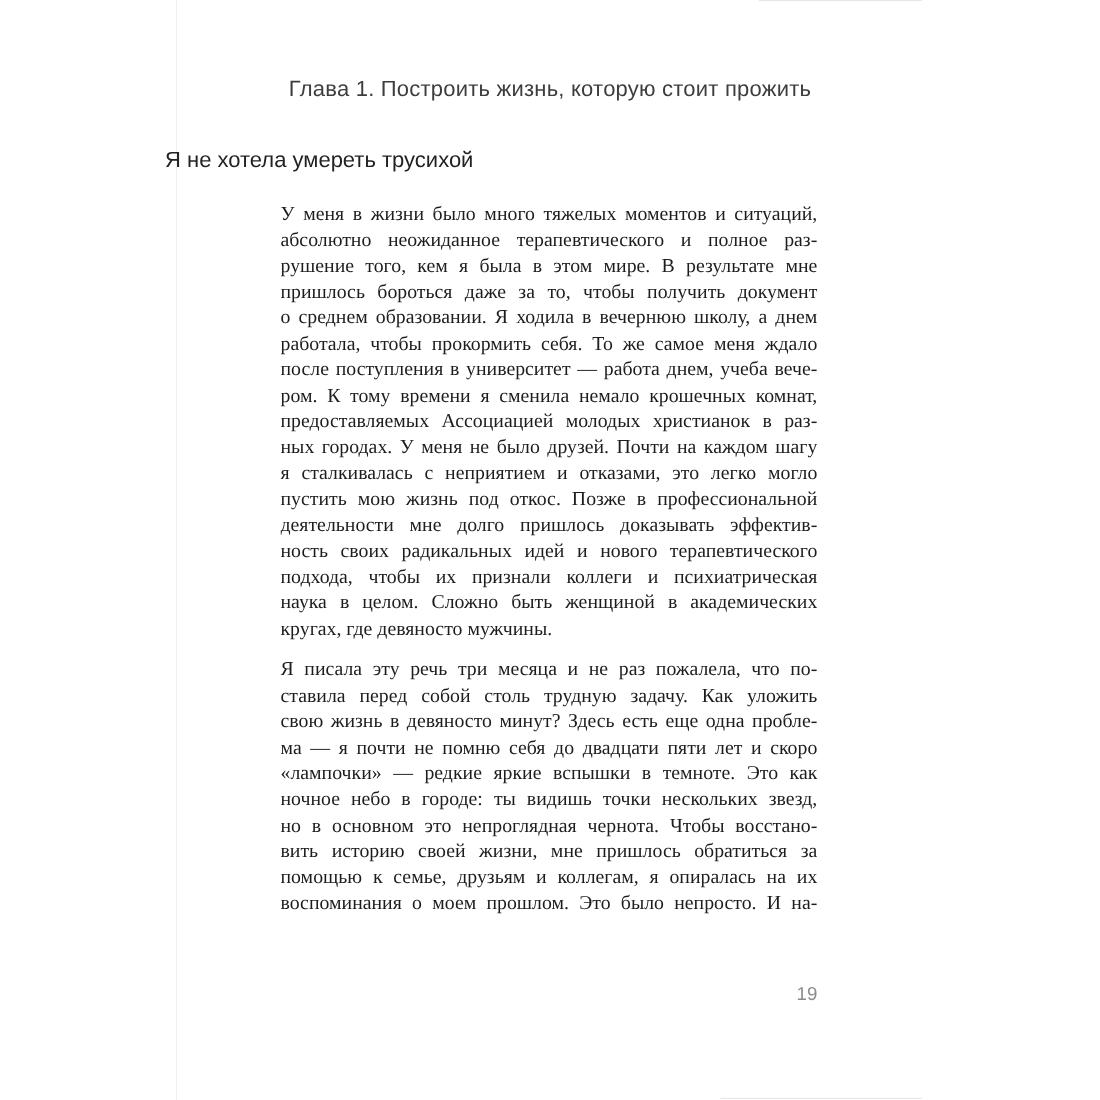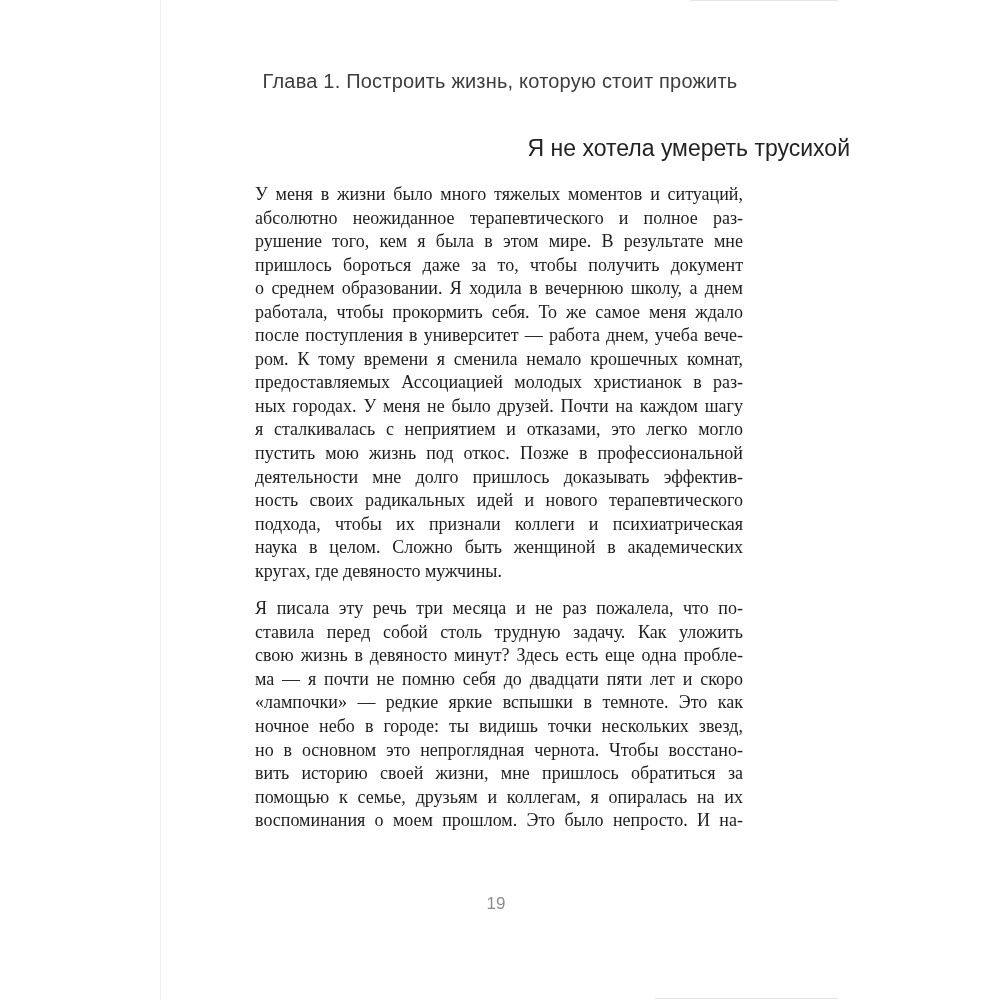--- a/index.html
+++ b/index.html
@@ -17,40 +17,40 @@
 
   .running-head {
     position: absolute; top: 70px; left: 150px; width: 700px;
     text-align: center;
     font-family: "Liberation Sans", sans-serif;
     font-size: 20px; letter-spacing: 0.2px;
     color: #3d3d3d;
   }
   .chapter-title {
     position: absolute; top: 135px; left: 150px; width: 700px;
-    text-align: right;
+    text-align: left;
     font-family: "Liberation Sans", sans-serif;
-    font-size: 23px; font-weight: 400;
+    font-size: 20px; font-weight: 400;
     color: #222222;
   }
   .textblock {
     position: absolute; left: 249px; top: 177px; width: 500px;
     font-size: 18px; line-height: 23.55px;
     color: #1d1d1d;
   }
   .para { margin: 6px; }
   .para + .para { margin-top: 14px; }
   .line { height: 23.55px; overflow: hidden; text-align: justify; }
   .line::after { content: ""; display: inline-block; width: 100%; height: 0; }
   .line.last { text-align: left; }
   .line.last::after { content: none; }
 
   .page-number {
     position: absolute; top: 894px; left: 249px; width: 494px;
-    text-align: center;
+    text-align: right;
     font-family: "Liberation Sans", sans-serif;
     font-size: 17px;
     color: #8c8c8c;
   }
 </style>
 </head>
 <body>
 
 <div class="page">
   <div class="scan-edge-v"></div>

